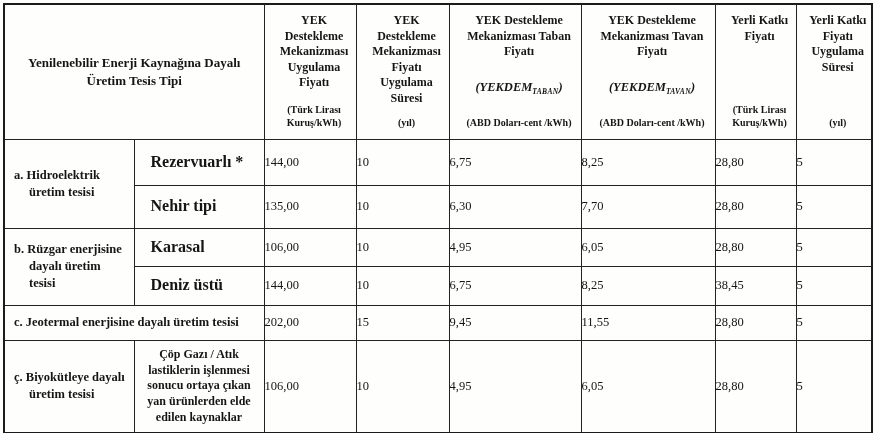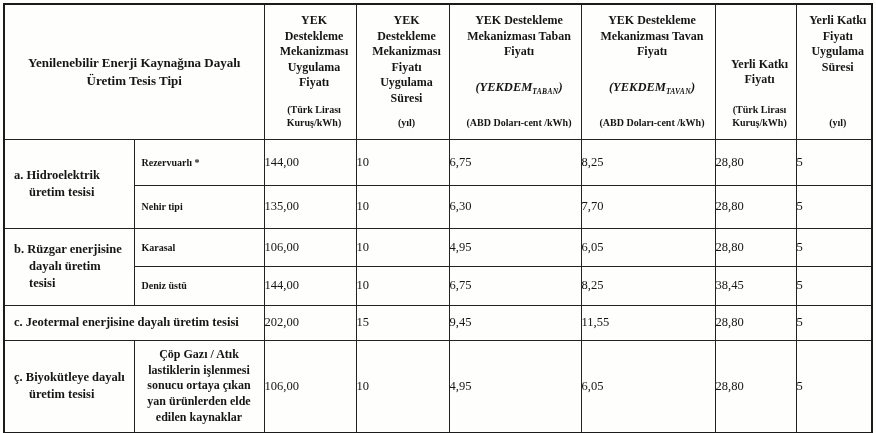--- a/index.html
+++ b/index.html
@@ -24,35 +24,35 @@
   th.facility-head {
     font-weight: bold; font-size: 13px; text-align: center;
     vertical-align: middle; padding: 16px 12px; line-height: 1.35;
   }
   th.col-head { vertical-align: top; }
   .head-flex {
     display: flex; flex-direction: column;
     justify-content: space-between; align-items: center;
     height: 133px; padding: 8px 2px 9px 10px; box-sizing: border-box;
   }
-  .head-flex.centered { justify-content: flex-end; gap: 16px; }
+  .head-flex.centered { justify-content: space-between; gap: 16px; }
   .h-title { font-weight: bold; font-size: 12px; text-align: center; line-height: 1.3; }
   .h-formula { font-weight: bold; font-style: italic; font-size: 12.5px; white-space: nowrap; }
   .h-formula sub { font-size: 7.5px; letter-spacing: 0.3px; margin-top: 7px; }
   .h-unit { font-weight: bold; font-size: 10px; text-align: center; line-height: 1.25; }
 
   
   td.group-cell {
     font-weight: bold; font-size: 12.5px; line-height: 1.35;
     vertical-align: middle; text-align: left;
     padding: 2px 4px 2px 24px; text-indent: -15px;
   }
   td.sub-cell {
-    font-weight: bold; font-size: 10px; line-height: 1.3;
-    vertical-align: middle; text-align: left; padding: 2px 7px;
+    font-weight: bold; font-size: 16px; line-height: 1.3;
+    vertical-align: middle; text-align: left; padding: 2px 16px;
   }
   td.sub-cell.center { text-align: center; font-size: 12px; padding: 1px 4px; line-height: 1.32; }
   td.num { font-size: 12.5px; vertical-align: middle; }
 </style>
 </head>
 <body>
 
 <div class="sheet">
 <table>
   <colgroup>

